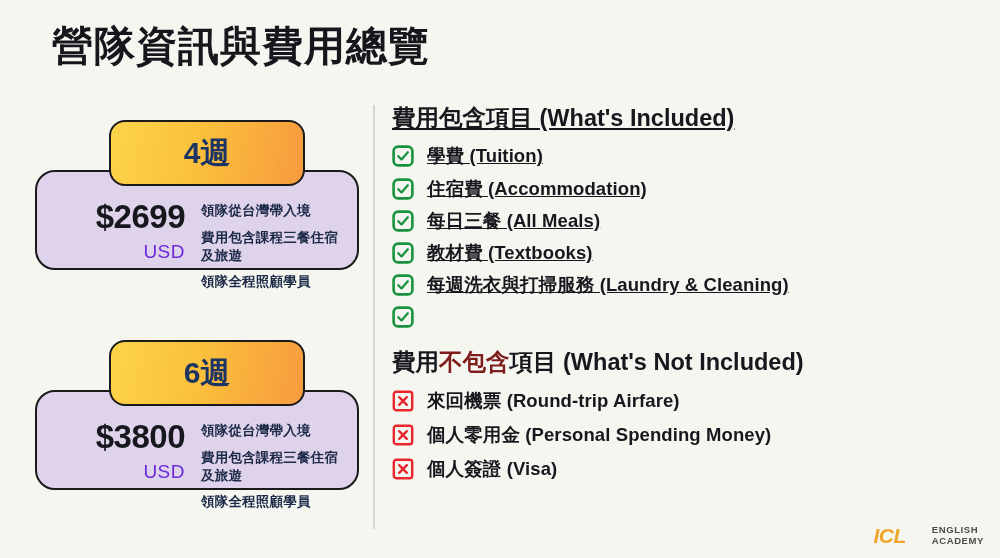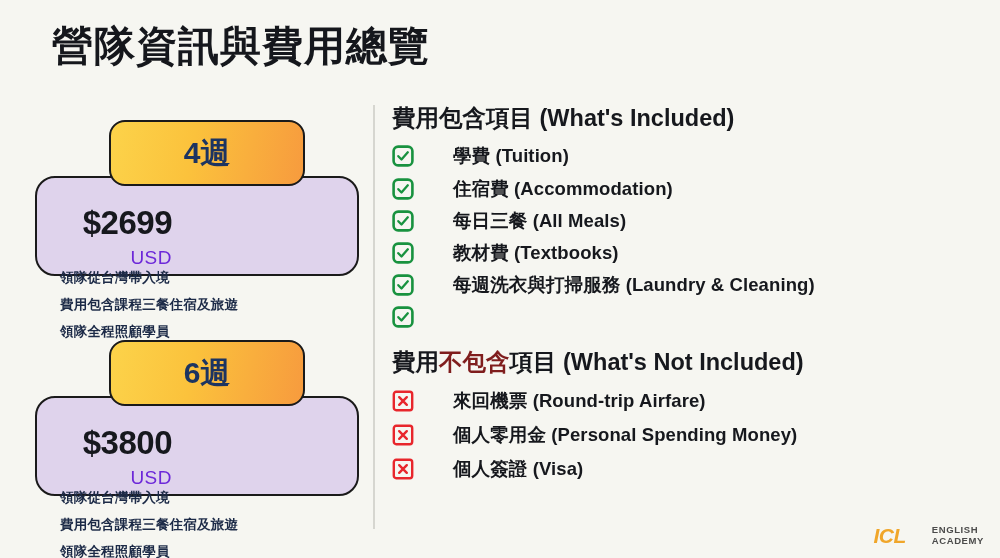--- a/index.html
+++ b/index.html
@@ -66,32 +66,32 @@
     font-weight: bold;
     color: #1c3461;
     letter-spacing: 0px;
     line-height: 1;
     white-space: nowrap;
   }
 
   .price-card {
     position: absolute;
     left: 0;
-    top: 56px;
+    top: 50px;
     width: 324px;
     height: 100px;
     box-sizing: border-box;
     border: 2.5px solid #1a1a1a;
     border-radius: 20px;
     background: #DFD3EC;
     z-index: 1;
     display: flex;
-    flex-direction: column;
+    flex-direction: row;
     align-items: flex-start;
-    padding: 28px 14px 16px 13px;
+    padding: 28px 14px 16px 26px;
   }
   .price-block {
     width: 128px;
     flex: none;
     text-align: right;
     padding-right: 6px;
     box-sizing: border-box;
   }
   .price-amount {
     font-size: 33px;
@@ -143,34 +143,33 @@
   .section-heading {
     font-size: 23.5px;
     font-weight: bold;
     color: #16181d;
     line-height: 1.25;
     white-space: nowrap;
   }
   .section-heading .hl-not {
     color: #7f1d1d;
   }
-  #included-section { margin-bottom: 16px; }
+  #included-section { margin-bottom: 16px; text-decoration: underline; }
   #not-included-section { margin-top: 20px; }
 
   .feature-list {
     list-style: none;
     margin: 0;
     padding: 0;
   }
   .feature-item {
     display: flex;
     flex-direction: row;
     margin-top: 10px;
     white-space: nowrap;
-    gap: 26px;
   }
   #included-list .feature-item:first-child { margin-top: 12px; }
   #not-included-list .feature-item:first-child { }
   #not-included-list .feature-item { margin-top: 12px; }
 
   .feature-icon {
     flex: none;
     width: 22px;
     height: 22px;
     margin-right: 13px;

